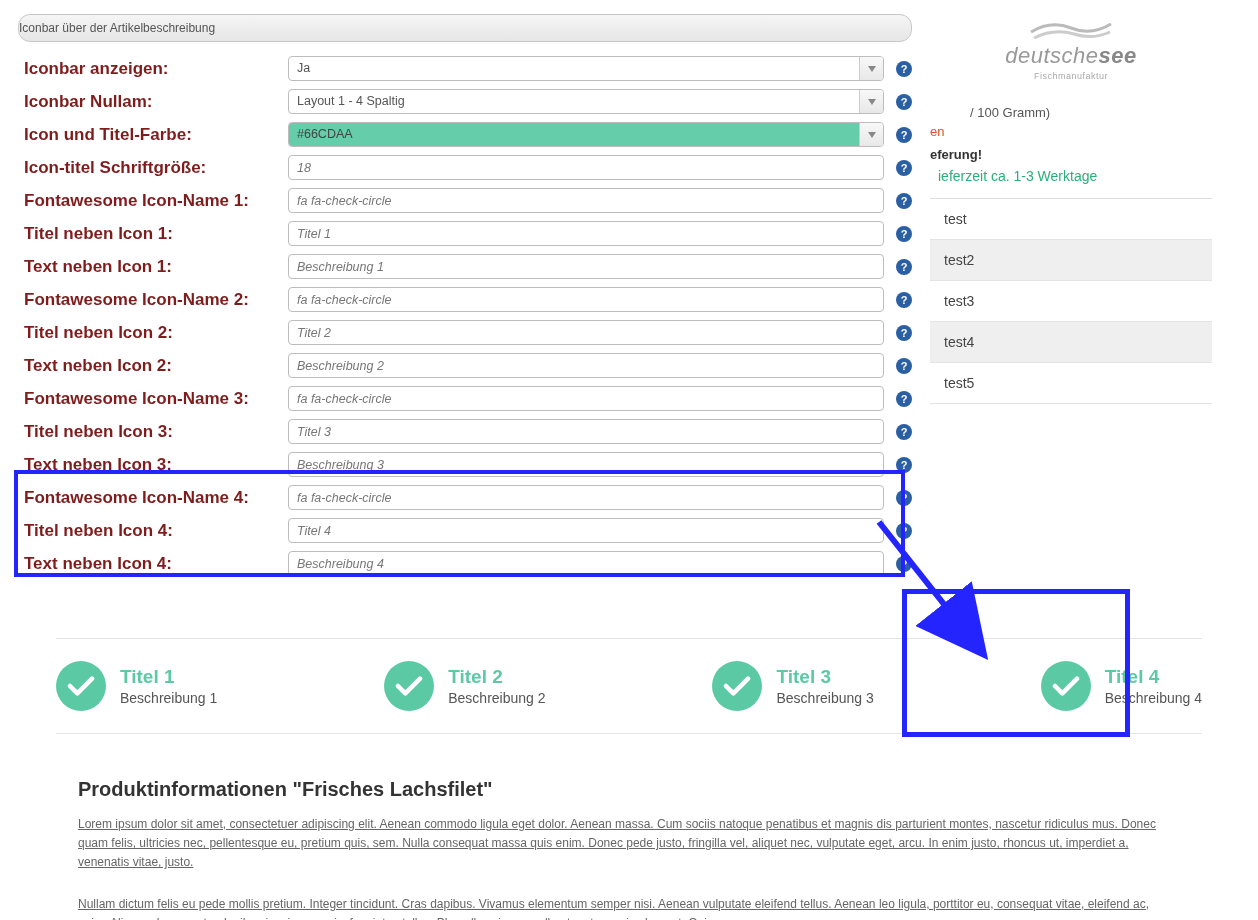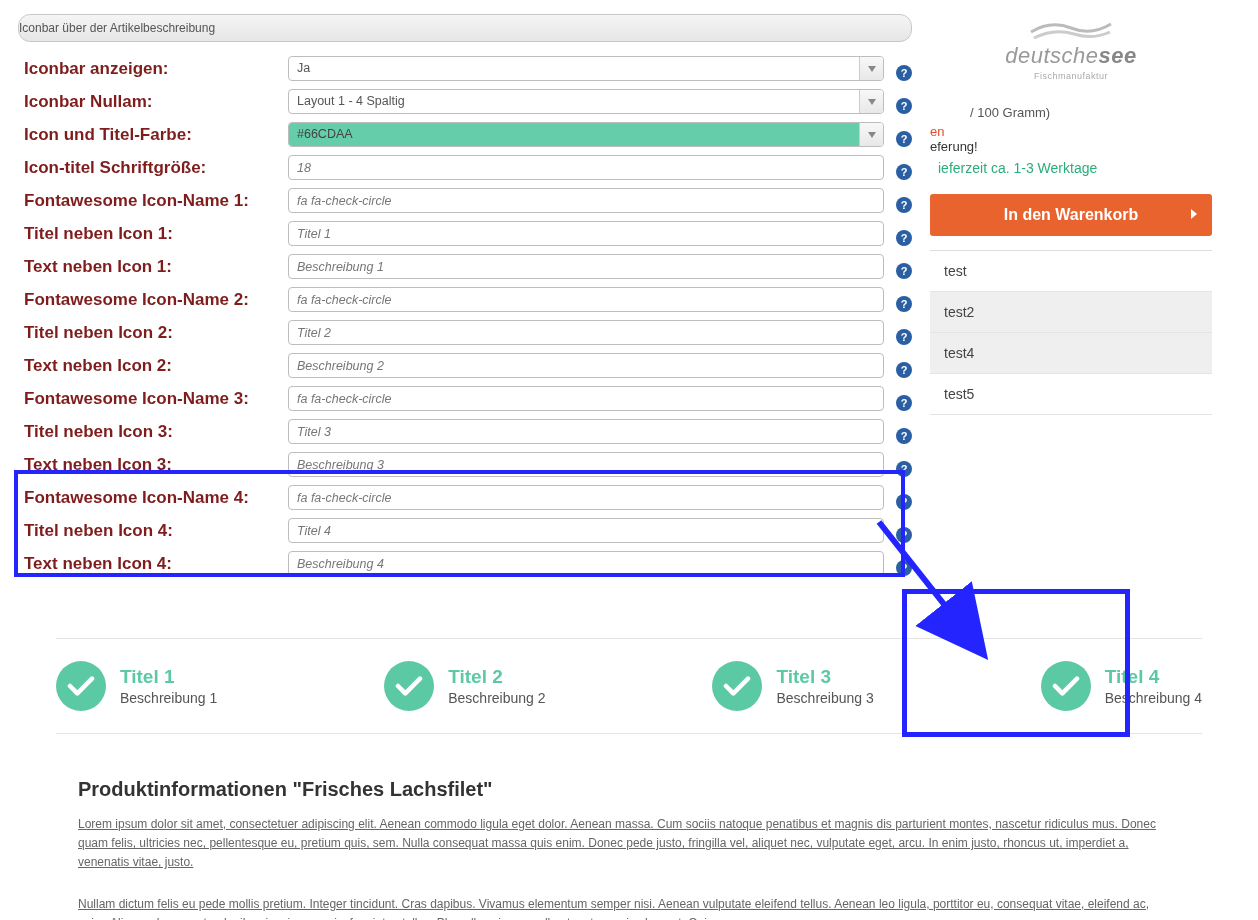--- a/index.html
+++ b/index.html
@@ -35,21 +35,21 @@
   .form-label {
     width: 270px;
     font-size: 17px;
     font-weight: 700;
     color: #7f1d1d;
     padding-left: 6px;
   }
   .form-field {
     flex: 1;
     display: flex;
-    align-items: flex-end;
+    align-items: center;
     gap: 12px;
   }
   .text-input, .select-input {
     flex: 1;
     height: 25px;
     border: 1px solid #bdbdbd;
     border-radius: 4px;
     padding: 0 8px;
     font-size: 12.5px;
     color: #777;
@@ -121,21 +121,21 @@
     text-align:center;
     margin-bottom:16px;
   }
   .brand-logo { color:#aaa; }
   .brand-name { font-size:22px; letter-spacing:0.5px; color:#999; font-style:italic;}
   .brand-name .see { font-weight:600; color:#888; }
   .brand-sub { font-size:9px; color:#aaa; margin-top:2px; letter-spacing:0.5px;}
   .pricebits { font-size:13px; color:#555; margin-top:24px; }
   .pricebits .per { color:#555;margin-left:40px; }
   .pricebits .red { color:#e94b2c; display:block; margin-top:4px;}
-  .pricebits .ship { color:#333; display:block; margin-top:0;}
+  .pricebits .ship { color:#333; display:block; margin-top:8px;font-weight:bold;}
   .pricebits .leadtime { color:#2aae7a; display:block; margin-top:6px; font-size:14px;margin-left:8px;}
   .cart-btn {
     margin-top:18px;
     width:100%;
     height:42px;
     background:#e8632e;
     color:#fff;
     border:none;
     border-radius:3px;
     font-size:16px;
@@ -358,32 +358,25 @@
       <div class="brand-sub">Fischmanufaktur</div>
     </div>
 
     <div class="pricebits">
       <span class="per">/ 100 Gramm)</span>
       <span class="red">en</span>
       <span class="ship">eferung!</span>
       <span class="leadtime">ieferzeit ca. 1-3 Werktage</span>
     </div>
 
-    <button class="cart-btn">
-      <span>In den Warenkorb</span>
-      <span class="chev">
-        <svg viewBox="0 0 8 12">
-            <path d="M1 1 L7 6 L1 11"></path>
-          </svg>
-      </span>
-    </button>
 
     <div class="tab-list" id="tab-list">
         <div class="tab-item">test</div>
         <div class="tab-item alt">test2</div>
+        <div class="tab-item">test3</div>
         <div class="tab-item alt">test4</div>
         <div class="tab-item">test5</div>
       </div>
   </div>
 
   <div class="highlight-box-1"></div>
   <div class="highlight-box-2"></div>
   <svg class="arrow" width="130" height="150">
     <defs>
       <marker id="ah" markerWidth="12" markerHeight="12" refX="9" refY="6" orient="auto">

